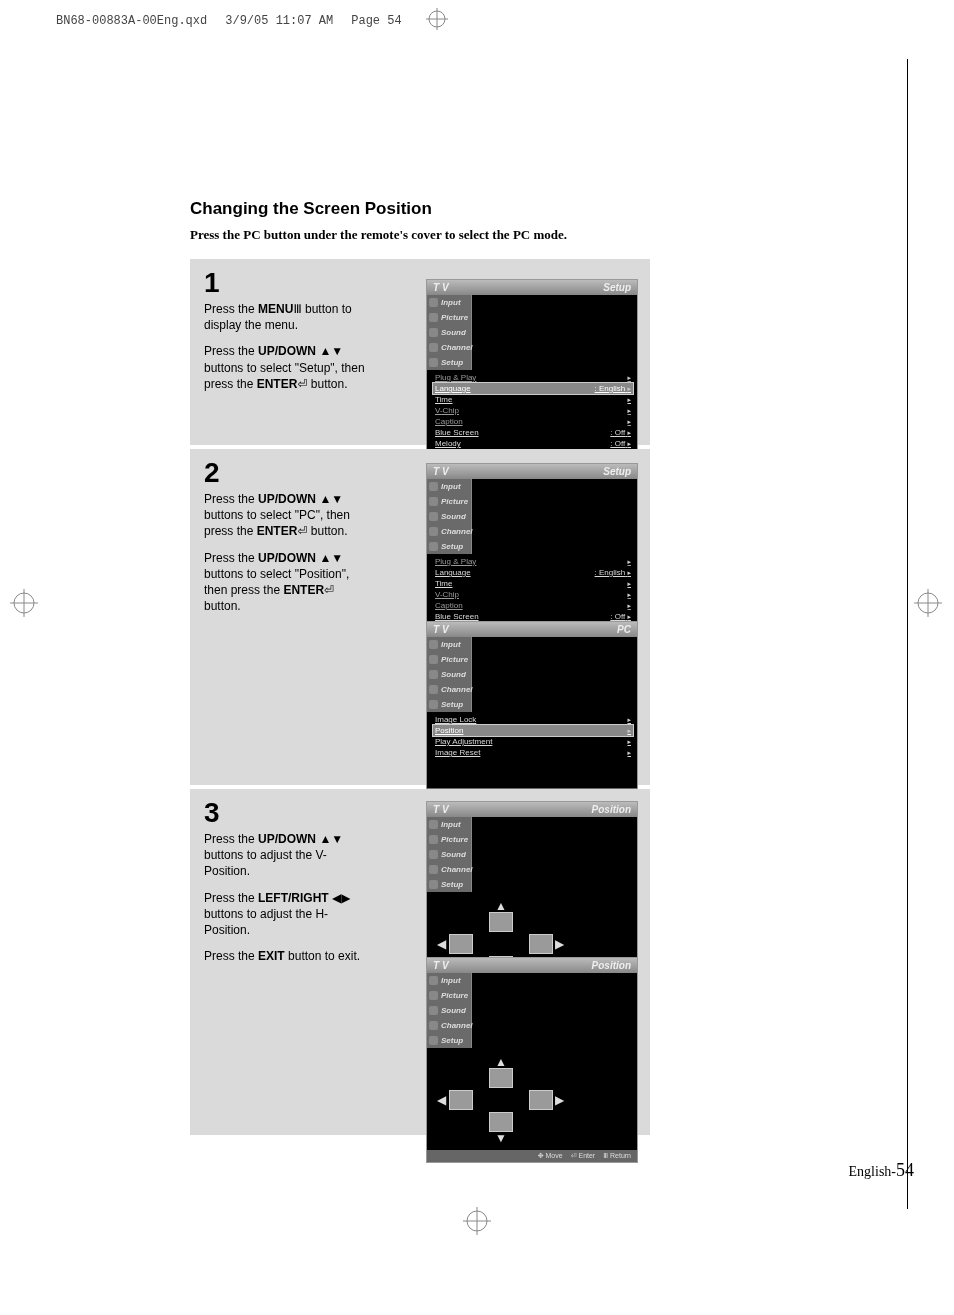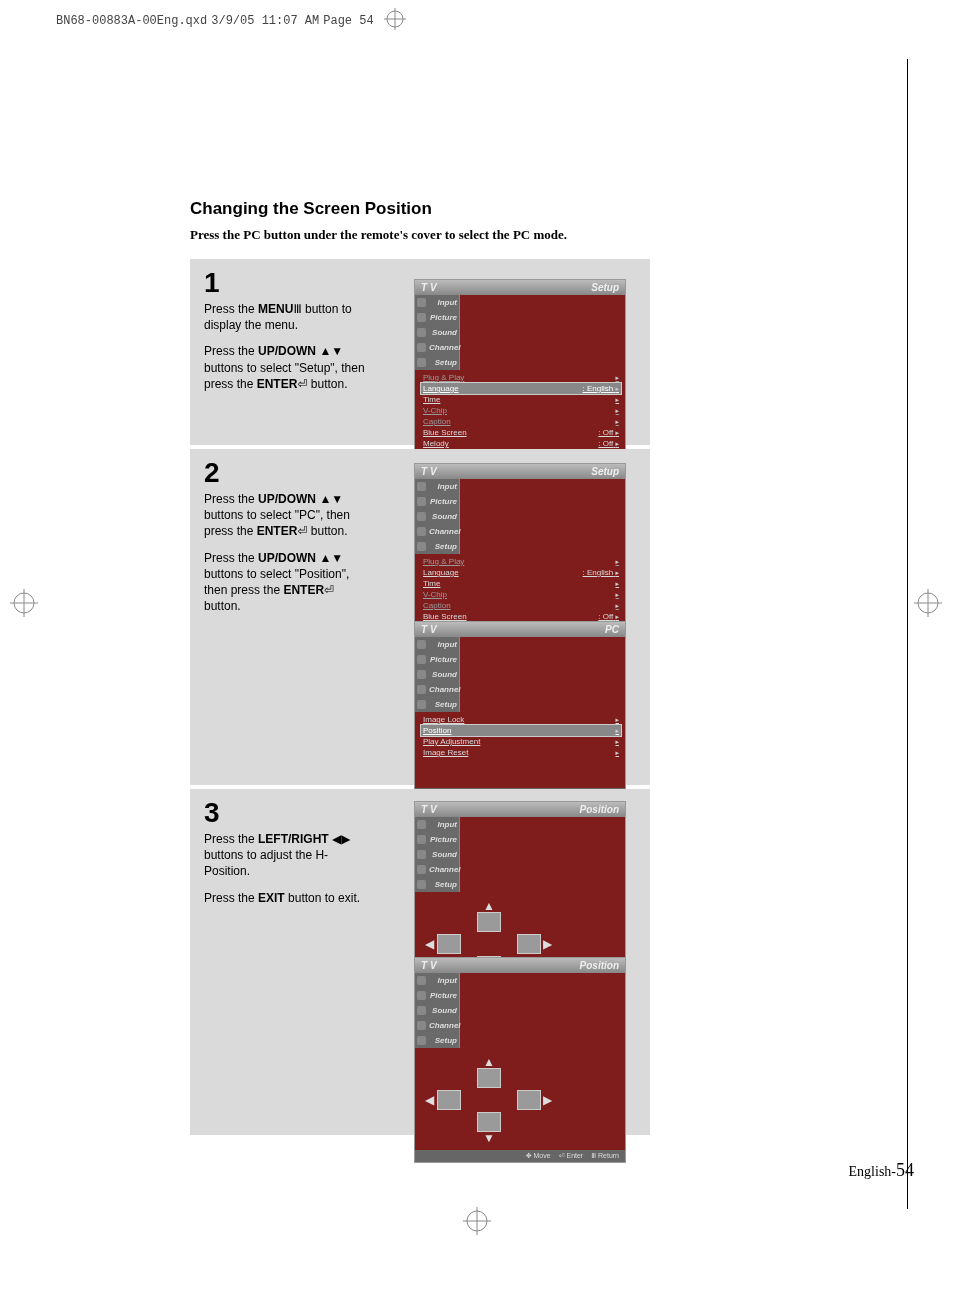--- a/index.html
+++ b/index.html
@@ -8,21 +8,21 @@
     font-family: Arial, Helvetica, sans-serif;
     color: #000;
     width: 954px;
   }
   .print-header {
     font: 12px/1 "Courier New", monospace;
     color: #444;
     padding: 8px 0 0 56px;
     display: flex;
     align-items: center;
-    gap: 4px;
+    gap: 18px;
   }
   .page {
     position: relative;
     margin: 16px 40px 24px 40px;
     min-height: 1200px;
   }
   .rule-right {
     position: absolute; right: 6px; top: 10px; bottom: 40px;
     border-right: 1px solid #000;
   }
@@ -67,27 +67,26 @@
   }
   .step-text {
     width: 168px;
     font-size: 12px;
     line-height: 1.35;
   }
   .step-text p { margin: 4px 0 10px 0; }
   .step-text b { font-weight: bold; }
   .osd {
     position: absolute;
-    right: 24px;
+    right: 12px;
     width: 210px;
-    background: #7f1d1d;
+    background: #000000;
     color: #d8d8d8;
     font-size: 8px;
     border: 1px solid #999;
-    text-align: right;
   }
   .osd .osd-title {
     background: linear-gradient(#bbb,#888);
     color: #eee;
     padding: 2px 6px;
     display: flex; justify-content: space-between;
     font-weight: bold; font-style: italic;
     font-size: 10px;
   }
   .osd-row { display:flex;flex-direction:column; }
@@ -358,20 +357,24 @@
         <span>♦ <span>Move</span></span>
         <span>⏎ <span>Enter</span></span>
         <span>Ⅲ <span>Return</span></span>
       </div>
     </div>
   </div>
 
   <div id="step3" class="step-block">
     <div class="step-num">3</div>
     <div class="step-text">
+      <p>
+        <span>Press the </span><b>UP/DOWN</b> <span>▲▼</span>
+        <span> buttons to adjust the V-Position.</span>
+      </p>
       <p>
         <span>Press the </span><b>LEFT/RIGHT</b> <span>◀▶</span>
         <span> buttons to adjust the H-Position.</span>
       </p>
       <p>
         <span>Press the </span><b>EXIT</b>
         <span> button to exit.</span>
       </p>
     </div>
 

